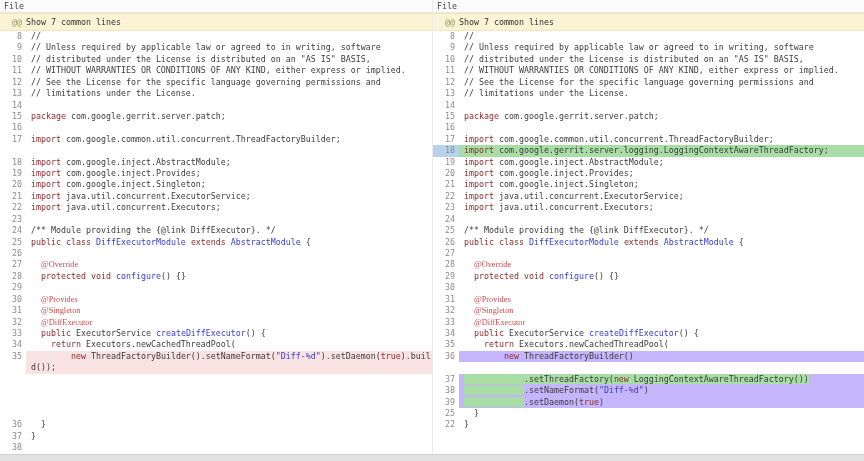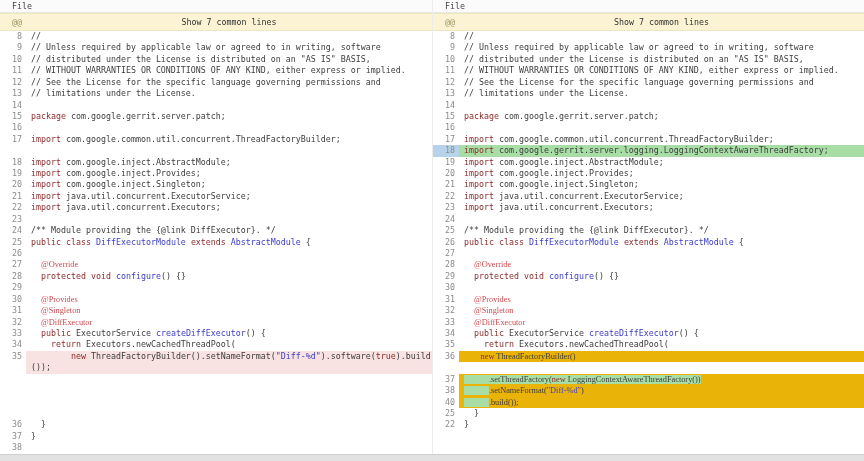--- a/index.html
+++ b/index.html
@@ -9,43 +9,43 @@
     width:864px; height:461px; overflow:hidden; background:#fff;
     font-family:"DejaVu Sans Mono","Liberation Mono",monospace;
   }
   .diff{ display:flex; width:864px; height:454px; overflow:hidden; }
   .panel{ width:432px; overflow:hidden; background:#fff; }
   .panel.right{ width:432px; border-left:1px solid #ececec; }
 
   .file-header{
     height:13px; display:flex; align-items:center;
     font-size:8.3px; color:#444; background:#fbfbfb;
-    border-bottom:1px solid #e7e7e7; padding-left:12px;
+    border-bottom:1px solid #e7e7e7; padding-left:4px;
   }
   .band{
     height:18px; display:flex; align-items:center;
     background:#fbf3d3; border-top:1px solid #efe5bf; border-bottom:1px solid #efe5bf;
     font-size:8.3px;
   }
   .band .bgut{ flex:0 0 26px; text-align:right; padding-right:4px; color:#93935f; }
-  .band .expand{ flex:1; text-align:center; color:#333; cursor:pointer; }
+  .band .expand{ flex:1; color:#333; cursor:pointer; }
 
   .code{ font-size:8.3px; color:#3c3c3c; }
   .row{ display:flex; height:var(--rh); line-height:var(--rh); overflow:hidden; }
   .row.wrap{ height:calc(var(--rh) * 2); }
   .gut{
     flex:0 0 26px; text-align:right; padding-right:4px;
     color:#8c8c8c; user-select:none; overflow:hidden;
   }
   .gut-hl{ background:#b7d2eb; }
   .ln{ flex:1; padding-left:5px; white-space:pre; overflow:hidden; }
   .row.wrap .ln{ white-space:pre-wrap; word-break:break-all; }
 
   .removed .ln{ background:#f8e3e2; }
-  .added .ln{ background:#eab308;font-family:Liberation Serif, serif; }
+  .added .ln{ background:#c4b5fd; }
   .added-strong .ln{ background:#a8dea5; }
   .hl{ background:#a8dea5; }
 
   .c-p{ color:#3c3c3c; }
   .c-k{ color:#8c2b2b;text-align:right; }
   .c-a{ color:#d2494d;font-family:Liberation Serif, serif; }
   .c-s{ color:#3b3bce; }
 
   .bottom-strip{ height:7px; background:#e2e2e2; border-top:1px solid #d0d0d0; }
 </style>
@@ -170,21 +170,21 @@
         <div class="row common">
           <span class="gut">33</span>
           <span class="ln"><span class="c-p">  </span><span class="c-k">public</span><span class="c-p"> ExecutorService </span><span class="c-s">createDiffExecutor</span><span class="c-p">() {</span></span>
         </div>
         <div class="row common">
           <span class="gut">34</span>
           <span class="ln"><span class="c-p">    </span><span class="c-k">return</span><span class="c-p"> Executors.newCachedThreadPool(</span></span>
         </div>
         <div class="row removed wrap">
           <span class="gut">35</span>
-          <span class="ln"><span class="c-p">        </span><span class="c-k">new</span><span class="c-p"> ThreadFactoryBuilder().setNameFormat(</span><span class="c-s">"Diff-%d"</span><span class="c-p">).software(</span><span class="c-k">true</span><span class="c-p">).build());</span></span>
+          <span class="ln"><span class="c-p">        </span><span class="c-k">new</span><span class="c-p"> ThreadFactoryBuilder().setNameFormat(</span><span class="c-s">"Diff-%d"</span><span class="c-p">).setDaemon(</span><span class="c-k">true</span><span class="c-p">).build());</span></span>
         </div>
         <div class="row filler">
           <span class="gut"></span>
           <span class="ln"></span>
         </div>
         <div class="row filler">
           <span class="gut"></span>
           <span class="ln"></span>
         </div>
         <div class="row filler">
@@ -341,22 +341,22 @@
         </div>
         <div class="row added">
           <span class="gut">37</span>
           <span class="ln"><span class="c-p hl">            </span><span class="c-p hl">.setThreadFactory(</span><span class="c-k hl">new</span><span class="c-p hl"> LoggingContextAwareThreadFactory())</span></span>
         </div>
         <div class="row added">
           <span class="gut">38</span>
           <span class="ln"><span class="c-p hl">            </span><span class="c-p">.setNameFormat(</span><span class="c-s">"Diff-%d"</span><span class="c-p">)</span></span>
         </div>
         <div class="row added">
-          <span class="gut">40</span>
-          <span class="ln"><span class="c-p hl">            </span><span class="c-p">.build());</span></span>
+          <span class="gut">39</span>
+          <span class="ln"><span class="c-p hl">            </span><span class="c-p">.setDaemon(</span><span class="c-k">true</span><span class="c-p">)</span></span>
         </div>
         <div class="row common">
           <span class="gut">25</span>
           <span class="ln"><span class="c-p">  }</span></span>
         </div>
         <div class="row common">
           <span class="gut">22</span>
           <span class="ln"><span class="c-p">}</span></span>
         </div>
       </div>

